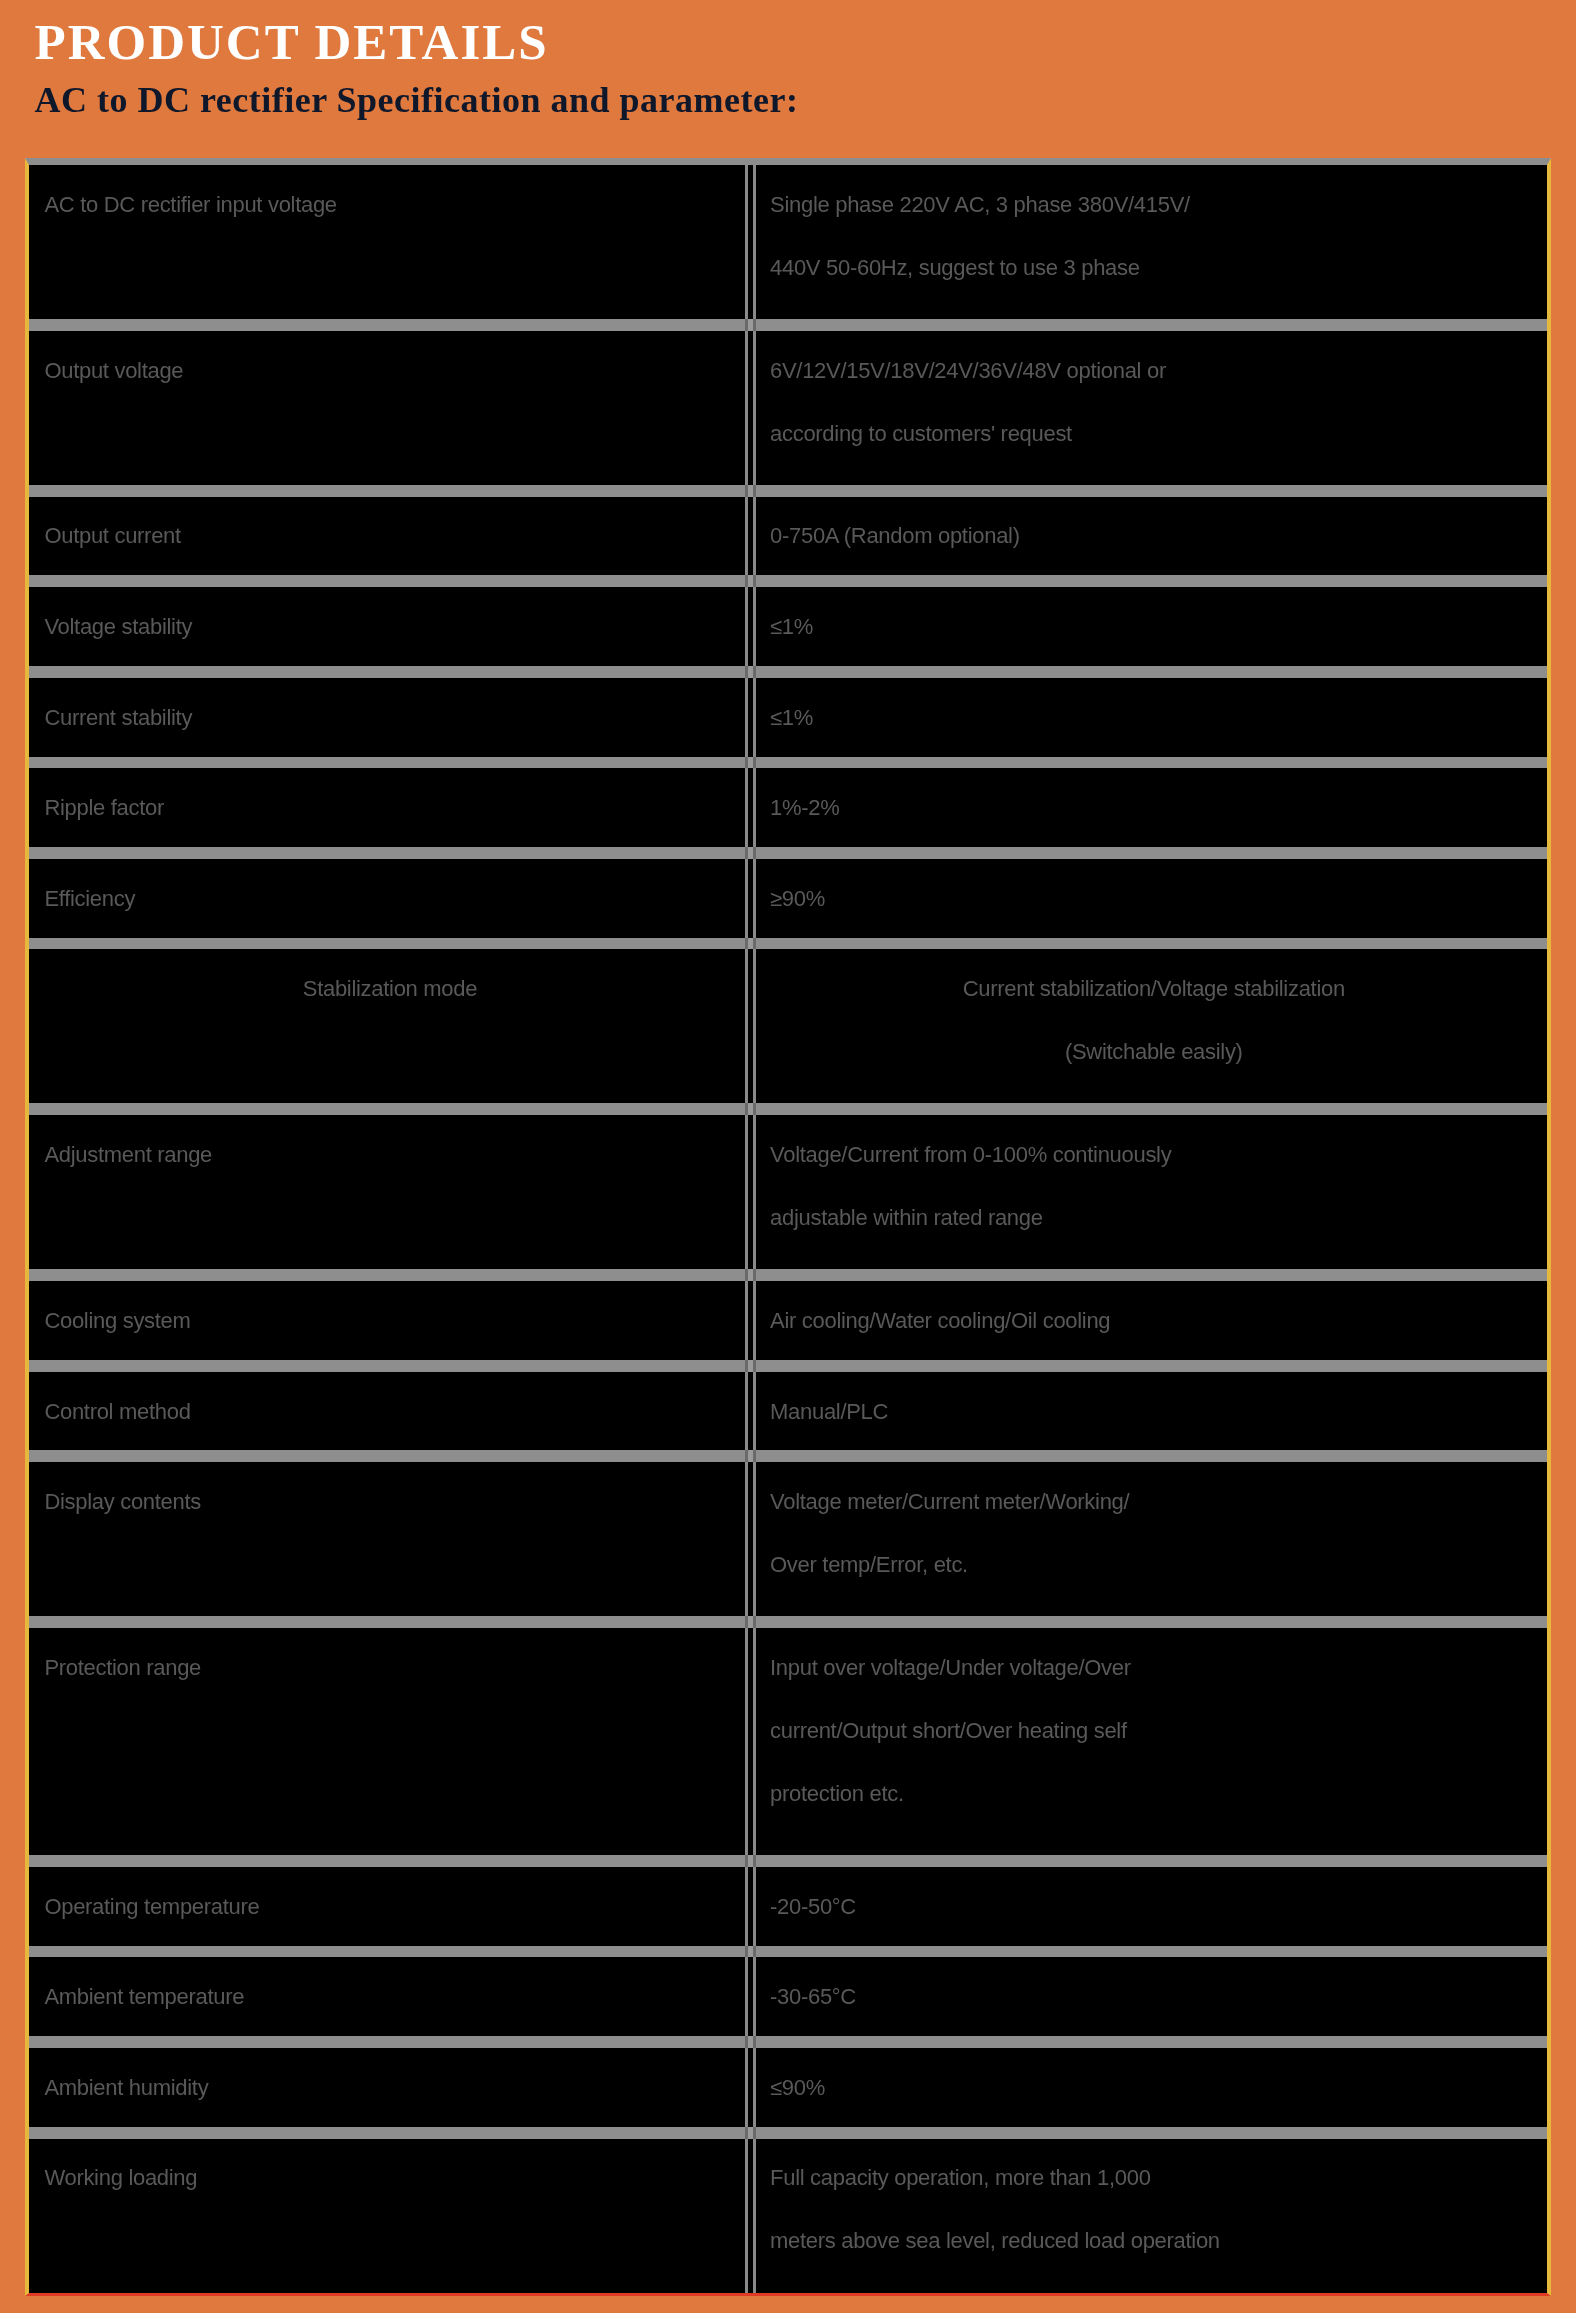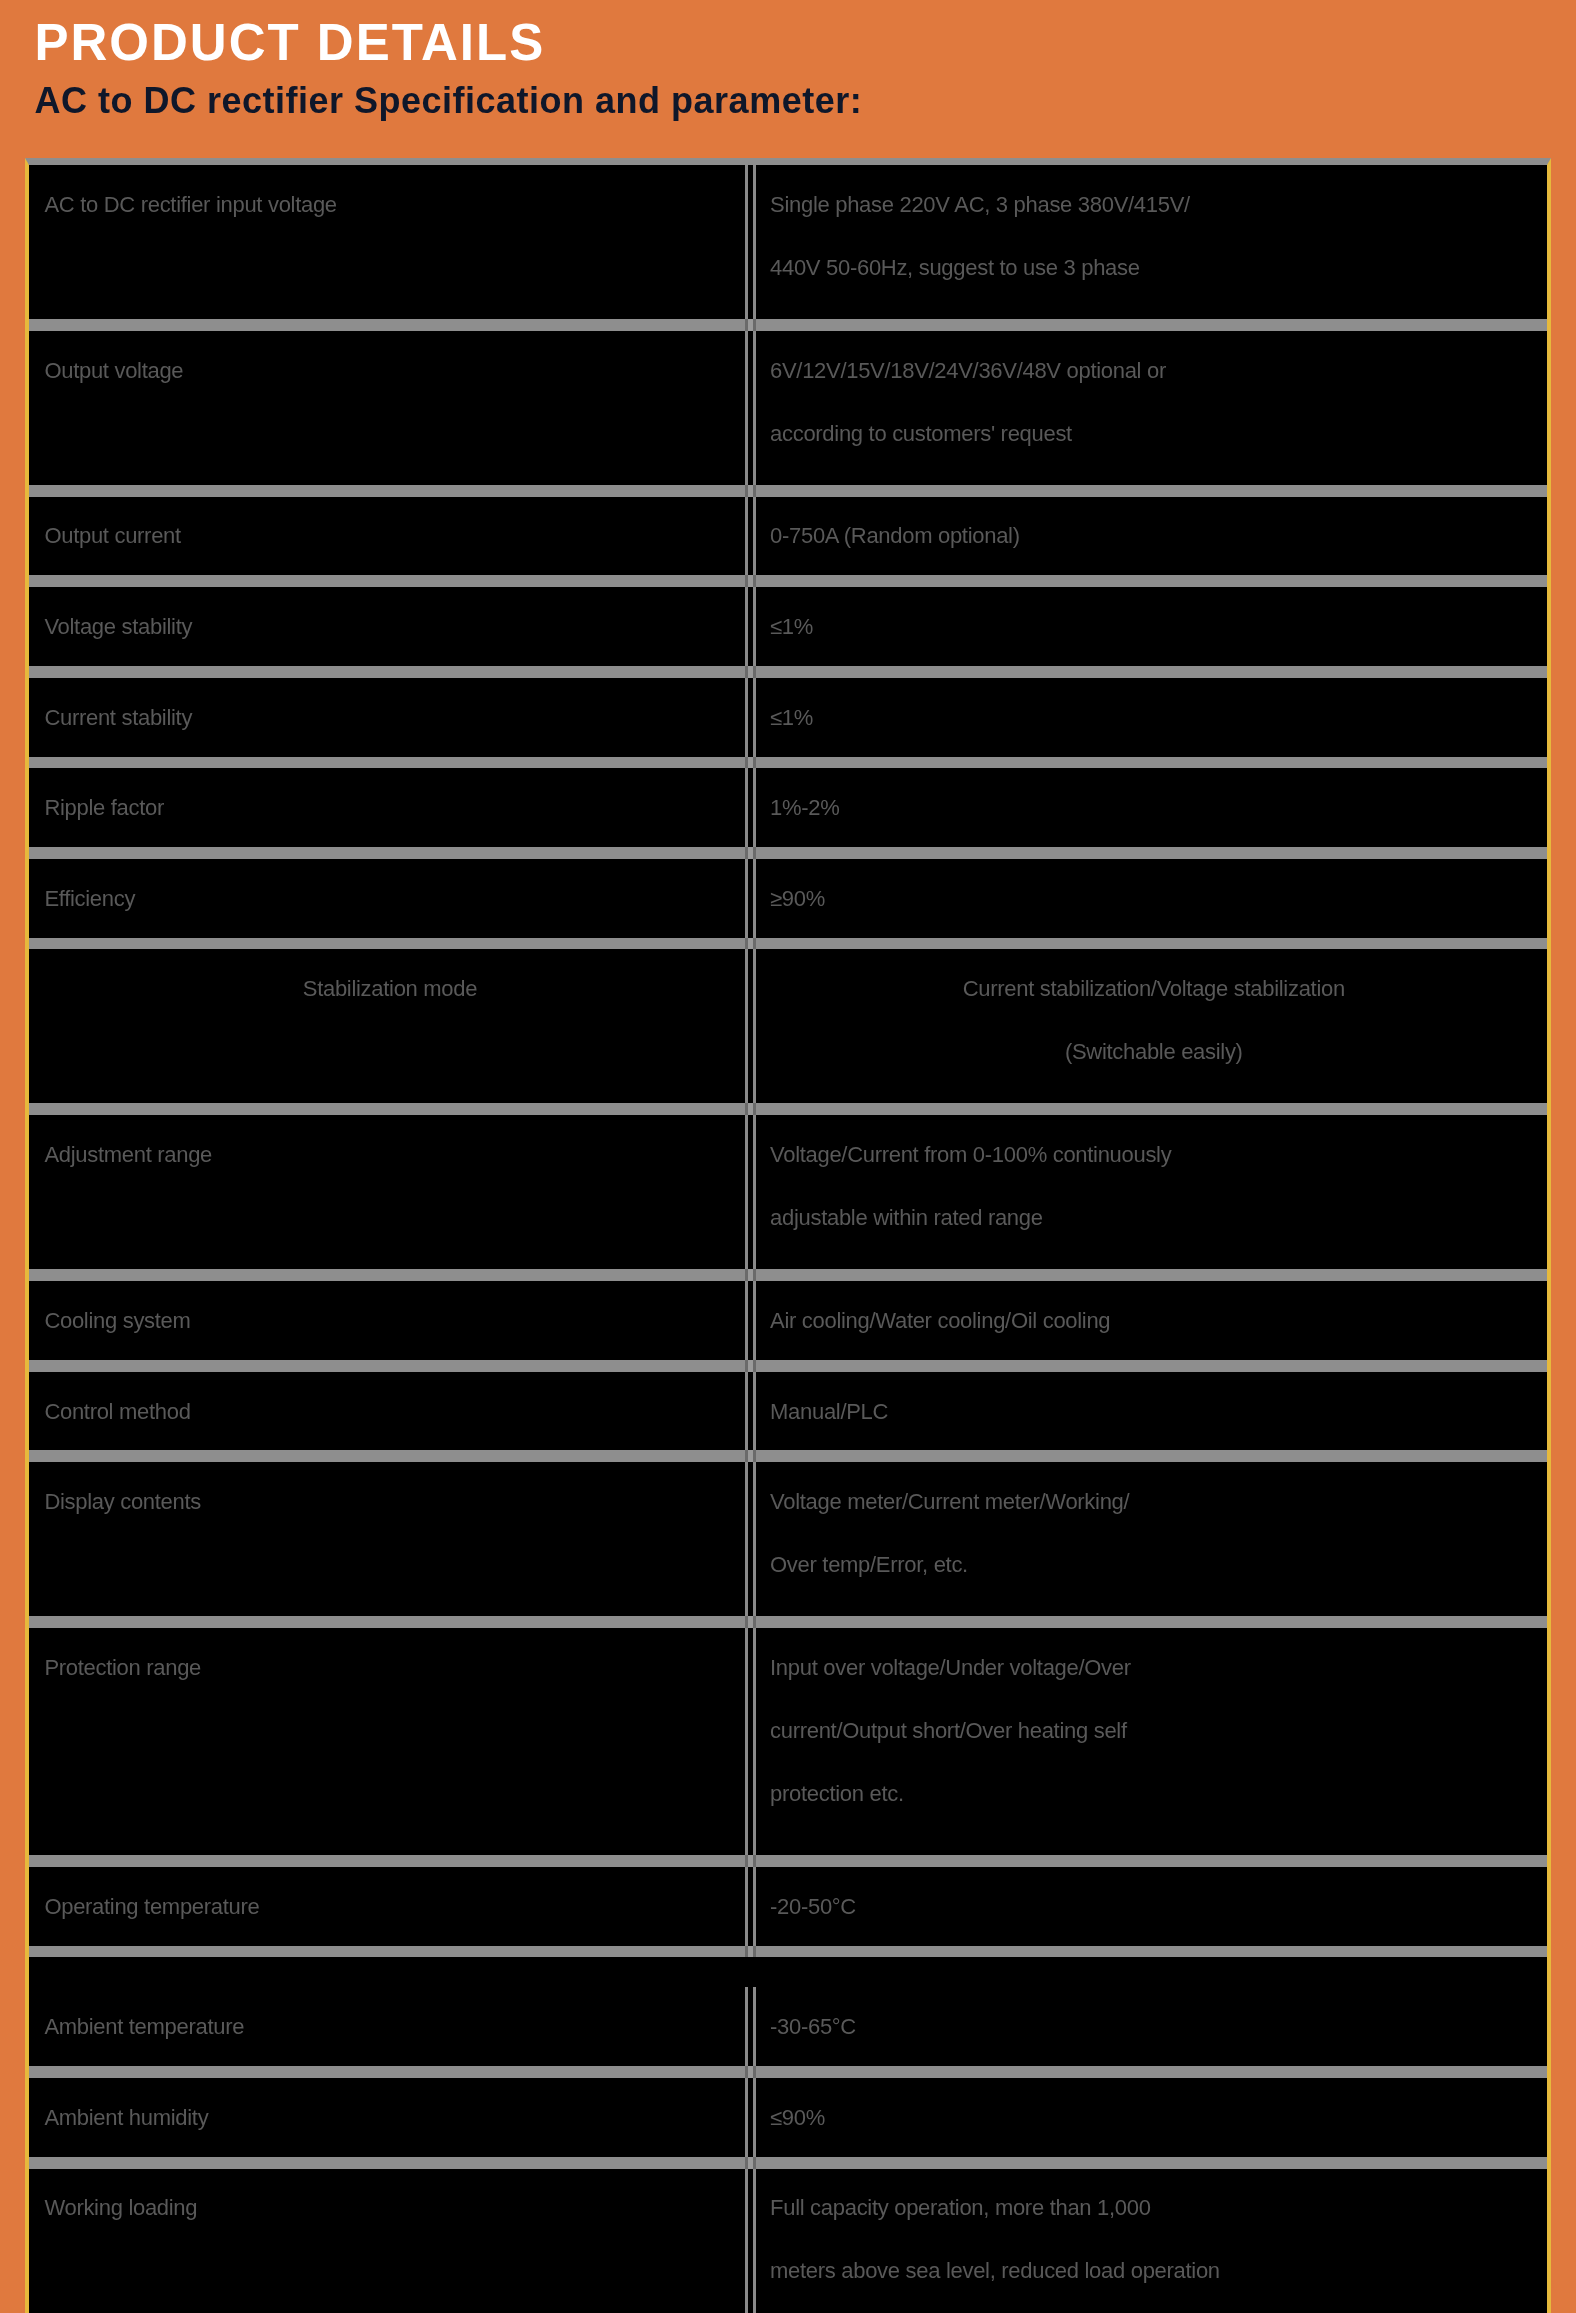--- a/index.html
+++ b/index.html
@@ -9,21 +9,21 @@
     background: #E0793E;
     font-family: "Liberation Sans", sans-serif;
     overflow: hidden;
   }
   .frame {
     width: 1576px;
     height: 2314px;
     padding: 0 24.6px;
   }
   
-  .hdr { padding: 15.8px 9.9px 0 9.9px; height: 158px; }
+  .hdr { padding: 15.8px 9.9px 0 9.9px; height: 158px; font-family: Liberation Serif, serif; }
   .hdr-title {
     color: #FFFFFF;
     font-size: 51px;
     line-height: 1.05;
     font-weight: 800;
     letter-spacing: 2px;
   }
   .hdr-sub {
     color: #0f172a;
     font-size: 36px;
@@ -169,21 +169,21 @@
 current/Output short/Over heating self
 protection etc.</div>
         </div>
         <div class="sep"></div>
         <div class="spec-row" style="min-height: 77px;">
           <div class="cell cell-label">Operating temperature</div>
           <div class="vdiv"></div>
           <div class="cell cell-value">-20-50°C</div>
         </div>
         <div class="sep"></div>
-        <div class="spec-row" style="min-height: 77px; margin-top: 30px;">
+        <div class="spec-row" style="min-height: 77px;">
           <div class="cell cell-label">Ambient temperature</div>
           <div class="vdiv"></div>
           <div class="cell cell-value">-30-65°C</div>
         </div>
         <div class="sep"></div>
         <div class="spec-row" style="min-height: 77px;">
           <div class="cell cell-label">Ambient humidity</div>
           <div class="vdiv"></div>
           <div class="cell cell-value">≤90%</div>
         </div>

